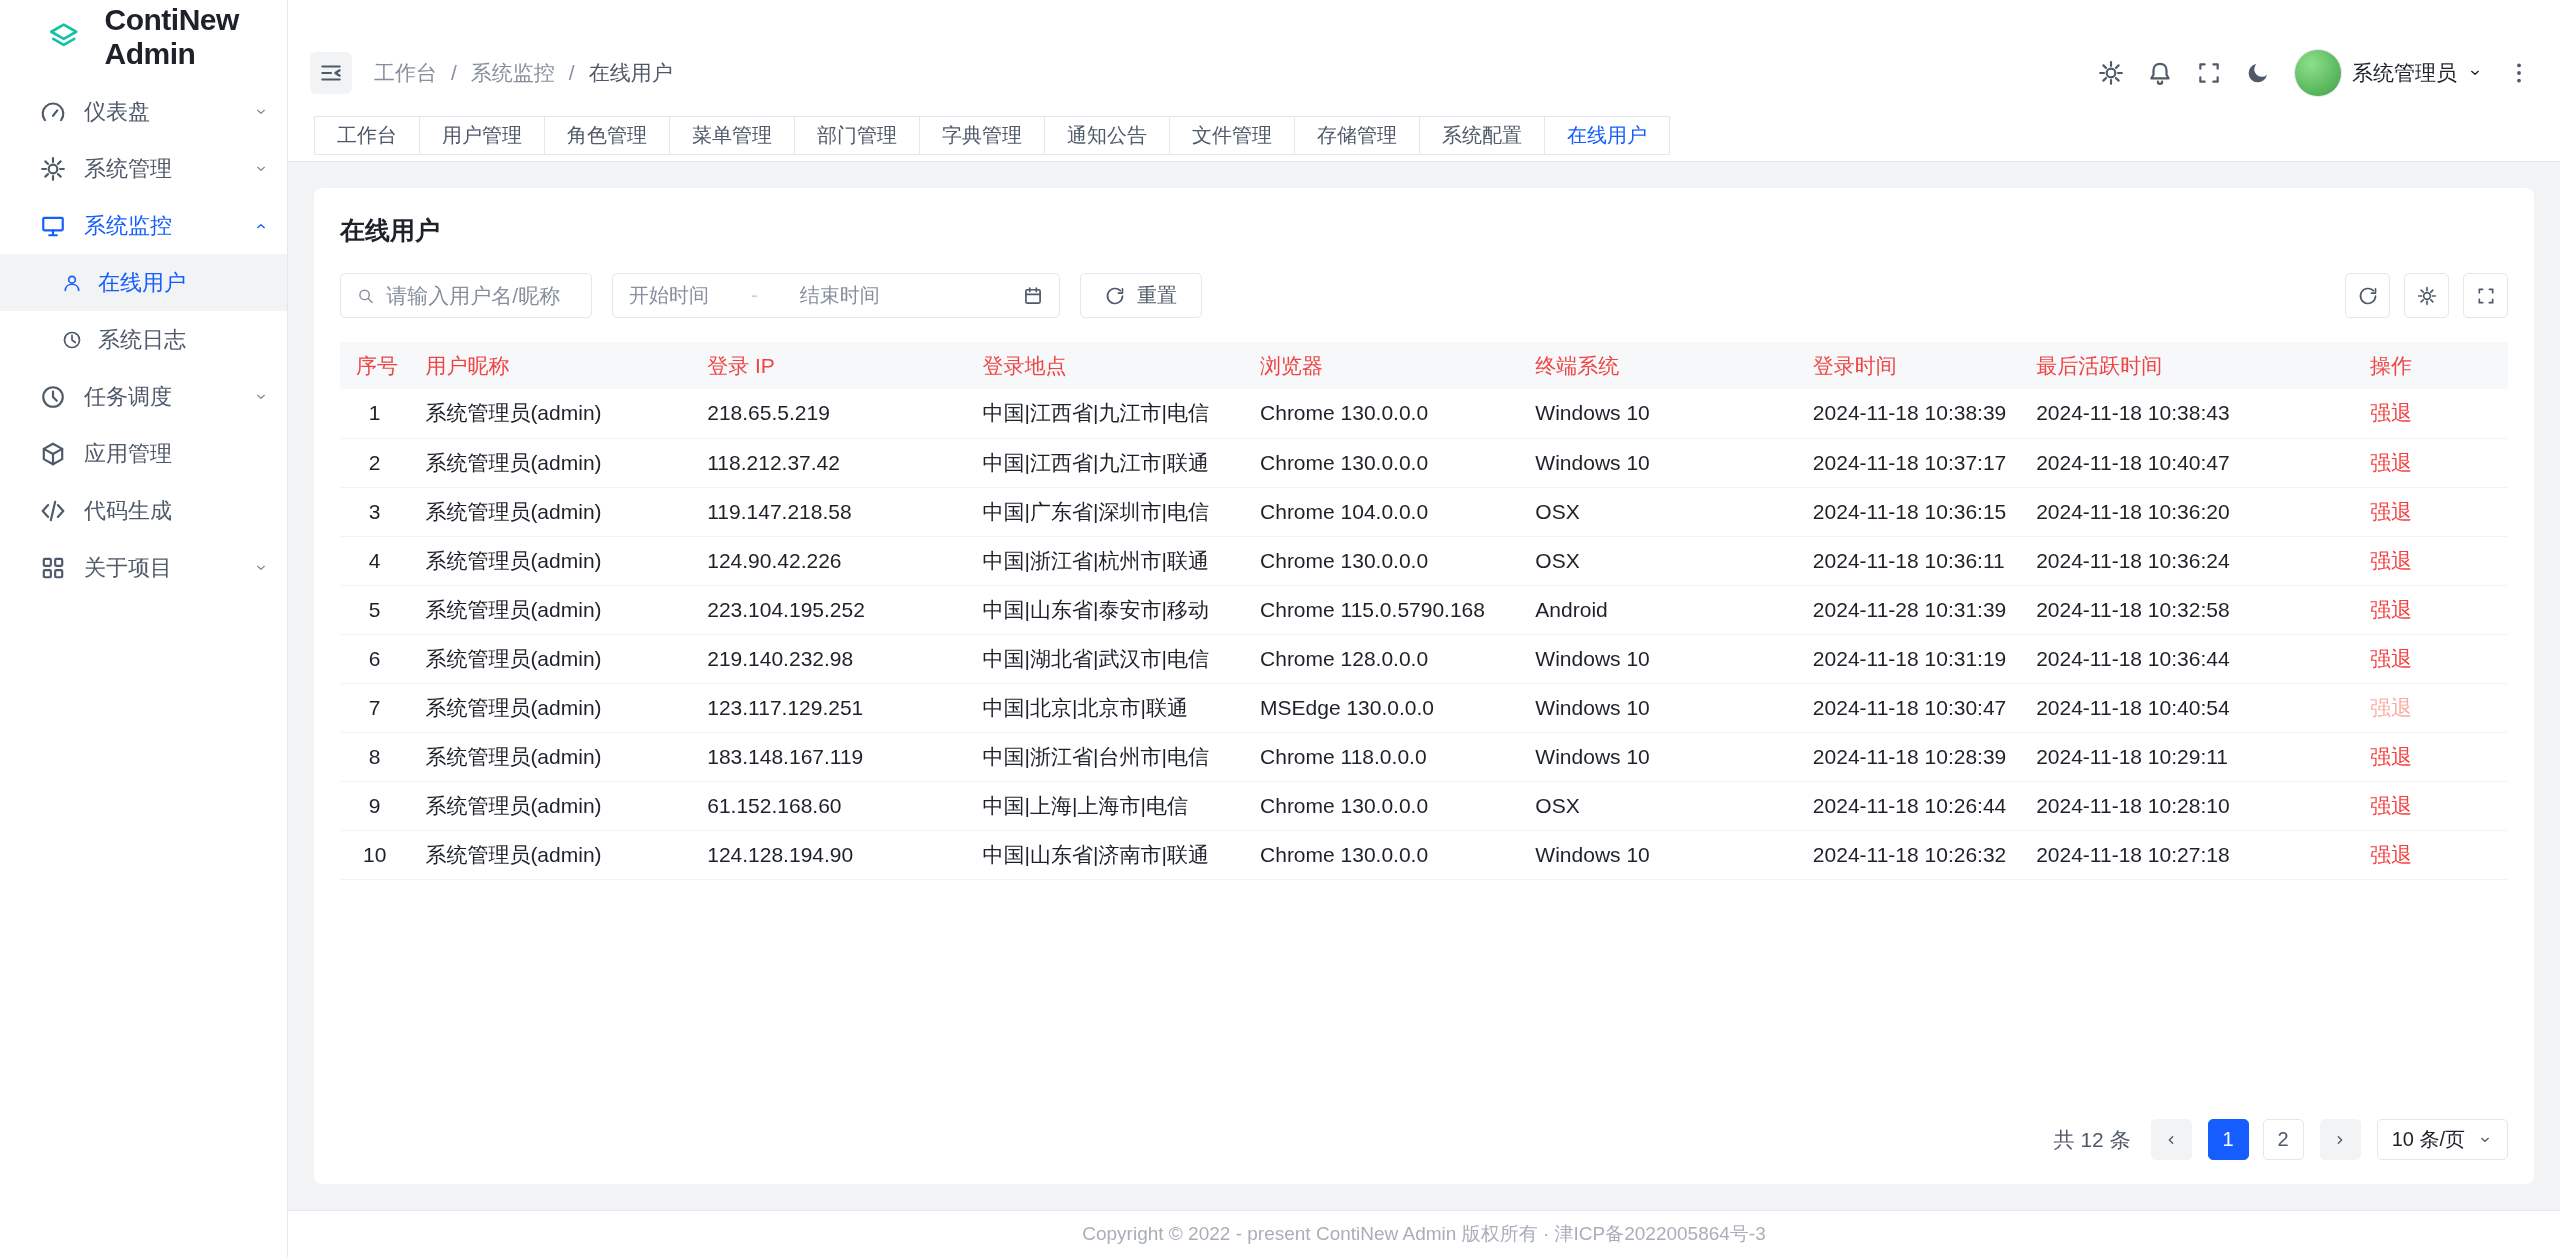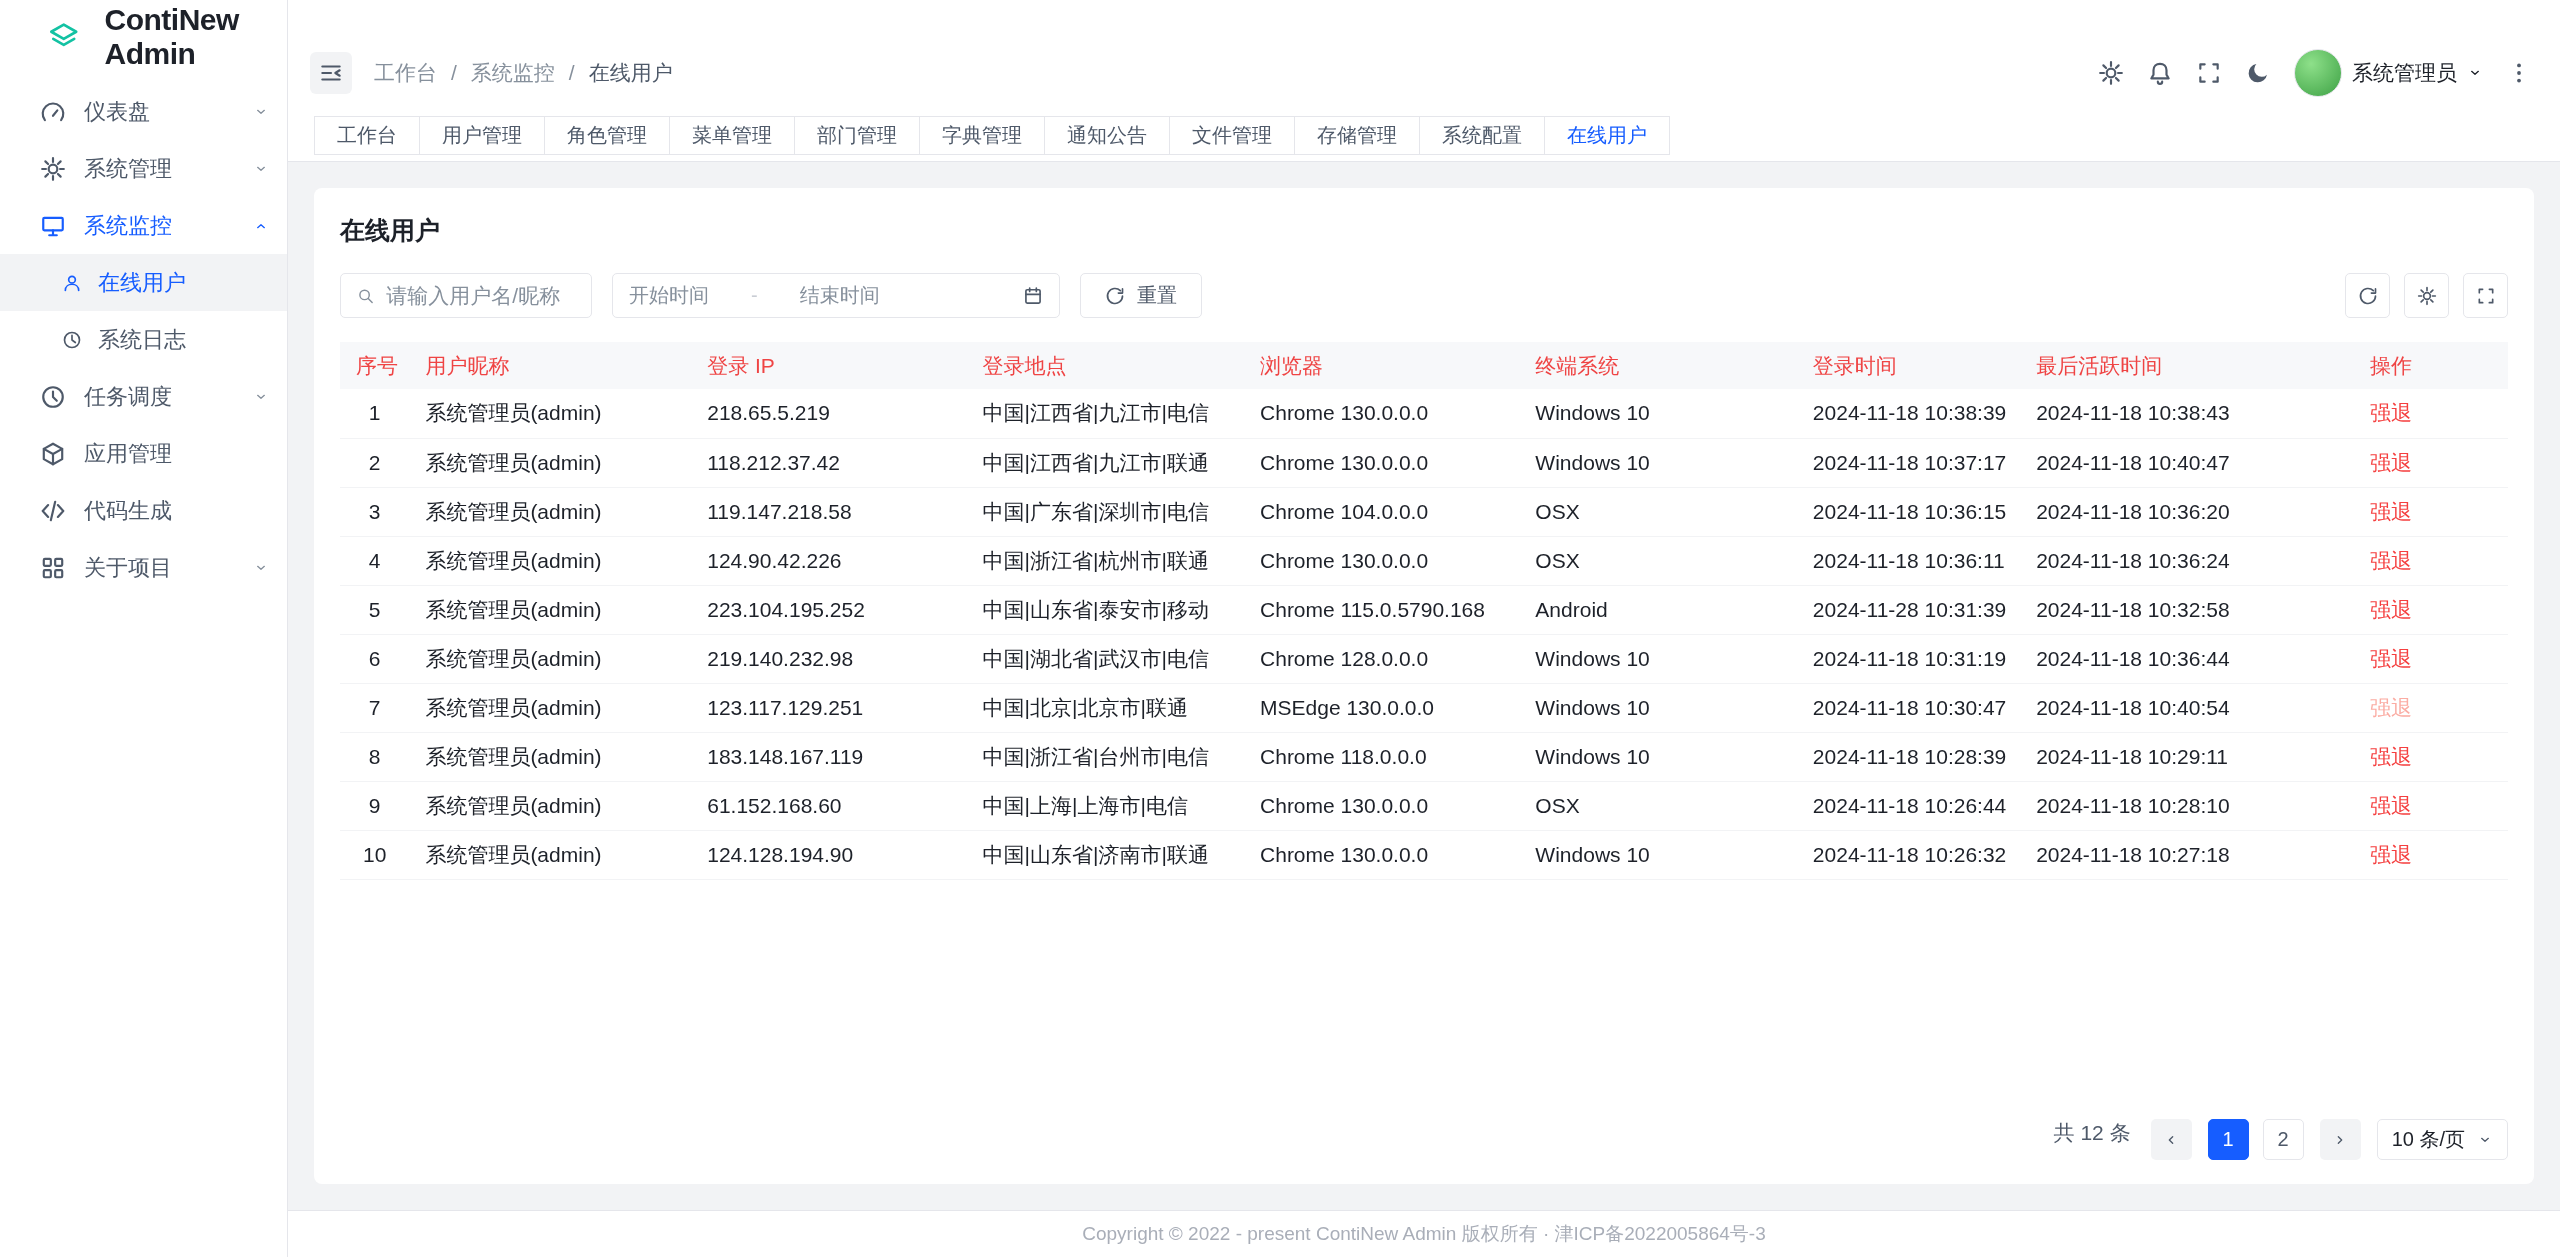--- a/index.html
+++ b/index.html
@@ -63,21 +63,21 @@
   .data-table thead th { background:#f7f8fa; height:47px; font-weight:500; color:#ef4444; text-align:left; padding:0 16px; white-space:nowrap; }
   .data-table tbody td { height:49px; padding:0 16px; border-bottom:1px solid #f2f3f5; color:#1d2129; white-space:nowrap; overflow:hidden; }
   .data-table .c-center { text-align:center; }
   .data-table thead th.c-center { text-align:center; }
   .kick-link { color:#f53f3f; cursor:pointer; }
   .kick-link.disabled { color:#fbaca3; cursor:not-allowed; }
 
   .spacer { flex:1; }
 
   
-  .pagination { display:flex; justify-content:flex-end; gap:16px; padding-top:18px; color:#4e5969; }
+  .pagination { display:flex; justify-content:flex-end; align-items:center; gap:16px; padding-top:18px; color:#4e5969; }
   .pg-total { font-size:21px; color:#4e5969; margin-right:4px; }
   .page-btn { min-width:41px; height:41px; border:none; border-radius:5px; background:#f2f3f5; color:#4e5969; font-size:20px; display:flex; align-items:center; justify-content:center; cursor:pointer; font-family:inherit; }
   .page-btn.page-num { background:#fff; border:1px solid #e5e6eb; }
   .page-btn.page-num.active { background:#165dff; border-color:#165dff; color:#fff; }
   .size-select { height:41px; border:1px solid #e5e6eb; border-radius:5px; background:#fff; display:flex; align-items:center; gap:12px; padding:0 14px; font-size:20px; color:#1d2129; cursor:pointer; }
   .size-select .chev { color:#4e5969; }
 
   
   .footer { height:47px; background:#fff; border-top:1px solid #e5e6eb; display:flex; align-items:center; justify-content:center; font-size:19px; color:#a9aeb8; }
 

